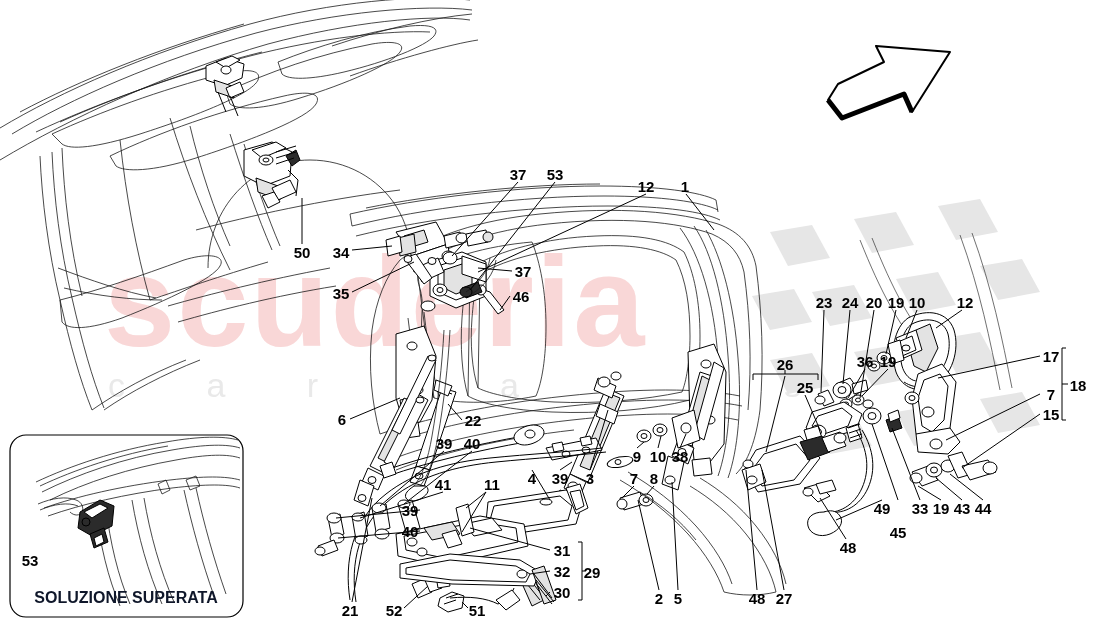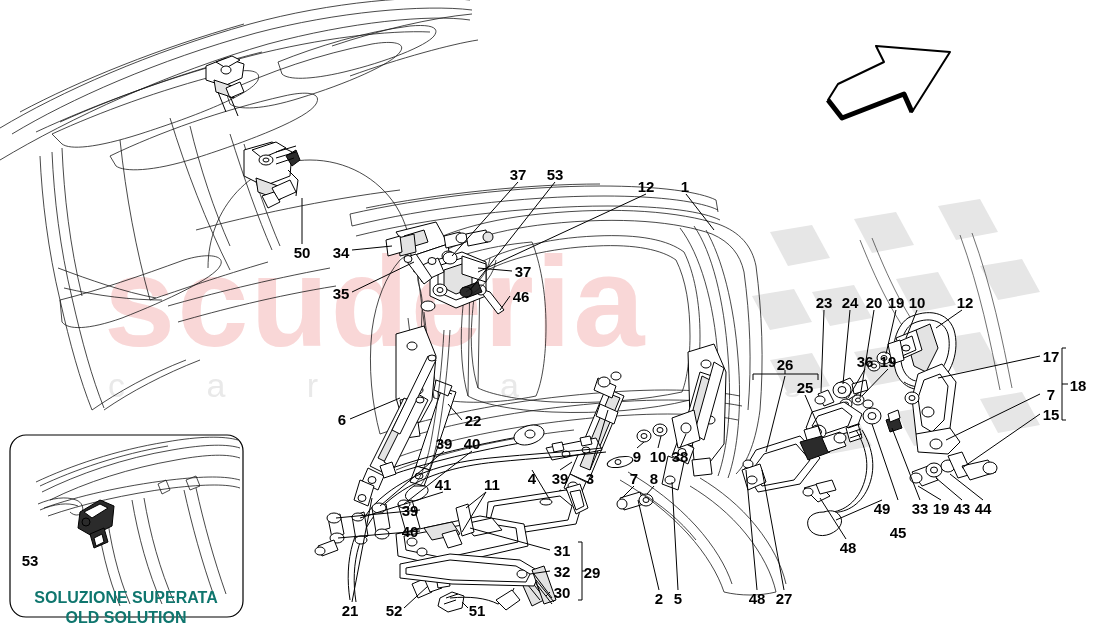--- a/index.html
+++ b/index.html
@@ -25,21 +25,21 @@
     position:absolute;
     font-family:"Liberation Sans",sans-serif;
     font-size:15px;font-weight:700;color:#000;
     line-height:1;white-space:nowrap;
     transform:translate(-50%,-50%);
     user-select:none;
   }
   .inset-title{
     position:absolute;text-align:center;
     font-family:"Liberation Sans",sans-serif;
-    font-size:16px;font-weight:700;color:#0f766e;
+    font-size:16px;font-weight:700;color:#0f172a;
     line-height:1.22;white-space:nowrap;
     transform:translateX(-50%);
   }
   .ln{stroke:#000;stroke-width:1;fill:none;}
   .thin{stroke:#1a1a1a;stroke-width:0.8;fill:none;}
   .vthin{stroke:#333;stroke-width:0.7;fill:none;}
   .part{stroke:#000;stroke-width:1;fill:#fff;}
   .partd{stroke:#000;stroke-width:1;fill:#e3e3e3;}
   .partk{stroke:#000;stroke-width:1;fill:#2b2b2b;}
   .flag{fill:#e6e6e6;}
@@ -699,16 +699,15 @@
   <div class="lbl" style="left:477px;top:610px">51</div>
   <div class="lbl" style="left:659px;top:598px">2</div>
   <div class="lbl" style="left:678px;top:598px">5</div>
   <div class="lbl" style="left:757px;top:598px">48</div>
   <div class="lbl" style="left:784px;top:598px">27</div>
   <div class="lbl" style="left:848px;top:547px">48</div>
   <div class="lbl" style="left:30px;top:560px">53</div>
 
   <div class="inset-title" style="left:126px;top:588px">
     <div>SOLUZIONE SUPERATA</div>
-    <div>OLD SOLUTION</div>
   </div>
 
 </div>
 
 </body></html>

